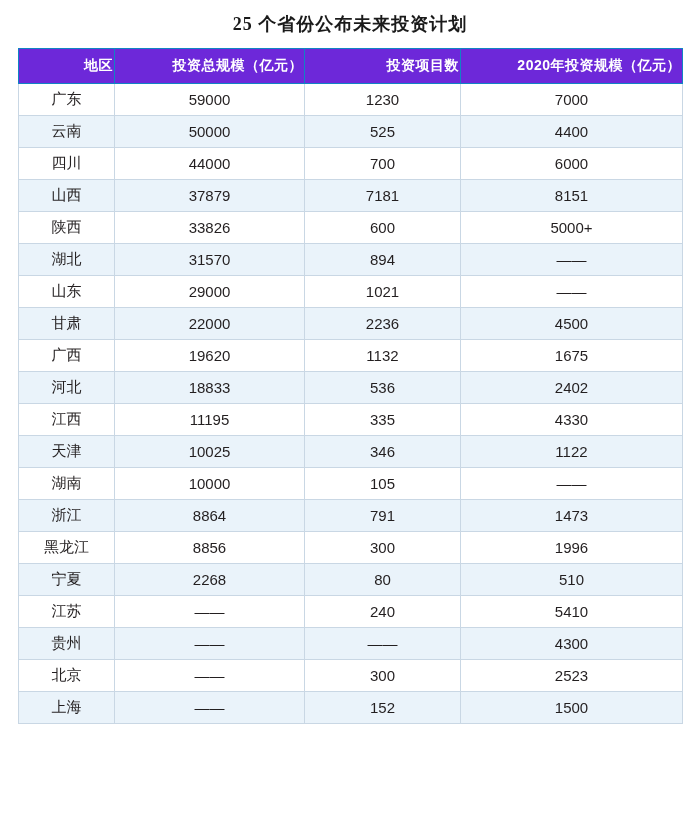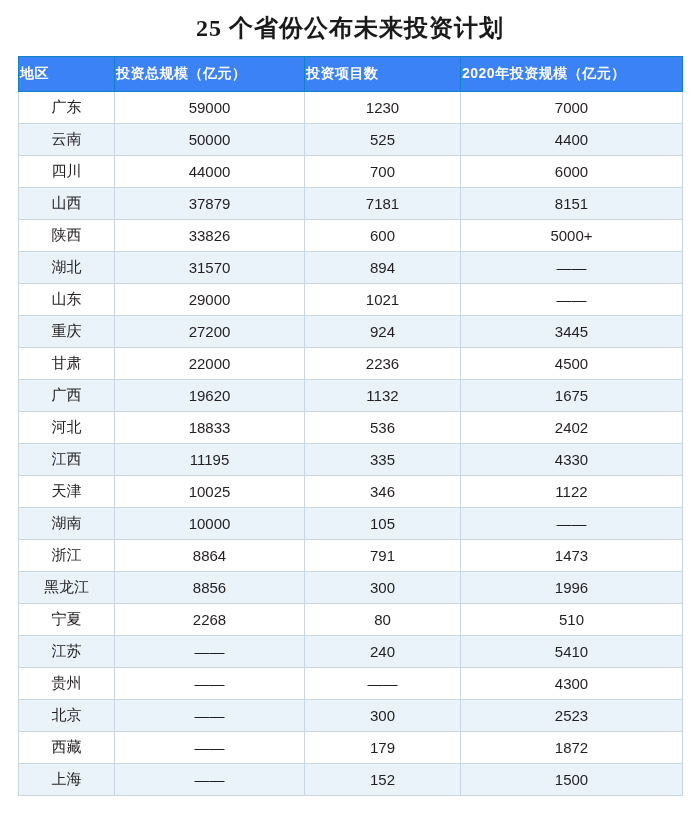--- a/index.html
+++ b/index.html
@@ -15,46 +15,46 @@
     overflow: hidden;
   }
   .page {
     width: 700px;
     height: 834px;
     box-sizing: border-box;
     padding: 0 18px;
   }
   .title {
     text-align: center;
-    font-size: 24px;
+    font-size: 18px;
     font-weight: bold;
     letter-spacing: 1px;
     padding: 12px 0 12px 0;
     color: #1a1a1a;
     font-family: "Liberation Serif", serif;
   }
   table.invest {
     width: 664px;
     border-collapse: collapse;
     table-layout: fixed;
     font-size: 15px;
   }
   table.invest col.c0 { width: 96px; }
   table.invest col.c1 { width: 190px; }
   table.invest col.c2 { width: 156px; }
   table.invest col.c3 { width: 222px; }
 
   table.invest th {
-    background: #3b82f6;
+    background: #6d28d9;
     color: #ffffff;
     font-weight: bold;
     font-size: 14px;
     height: 32px;
     border: 1px solid #1183c4;
-    text-align: left;
+    text-align: right;
     letter-spacing: 0.5px;
   }
   table.invest td {
     border: 1px solid #c9d7e4;
     text-align: center;
     height: 29px;
     font-size: 15px;
     color: #231f20;
   }
   table.invest tbody tr:nth-child(odd) td {
@@ -126,26 +126,20 @@
           <td>894</td>
           <td>——</td>
         </tr>
         <tr>
           <td class="region">山东</td>
           <td>29000</td>
           <td>1021</td>
           <td>——</td>
         </tr>
         <tr>
-          <td class="region">重庆</td>
-          <td>27200</td>
-          <td>924</td>
-          <td>3445</td>
-        </tr>
-        <tr>
           <td class="region">甘肃</td>
           <td>22000</td>
           <td>2236</td>
           <td>4500</td>
         </tr>
         <tr>
           <td class="region">广西</td>
           <td>19620</td>
           <td>1132</td>
           <td>1675</td>
@@ -204,26 +198,20 @@
           <td>——</td>
           <td>4300</td>
         </tr>
         <tr>
           <td class="region">北京</td>
           <td>——</td>
           <td>300</td>
           <td>2523</td>
         </tr>
         <tr>
-          <td class="region">西藏</td>
-          <td>——</td>
-          <td>179</td>
-          <td>1872</td>
-        </tr>
-        <tr>
           <td class="region">上海</td>
           <td>——</td>
           <td>152</td>
           <td>1500</td>
         </tr>
       </tbody>
   </table>
 
 </div>
 

